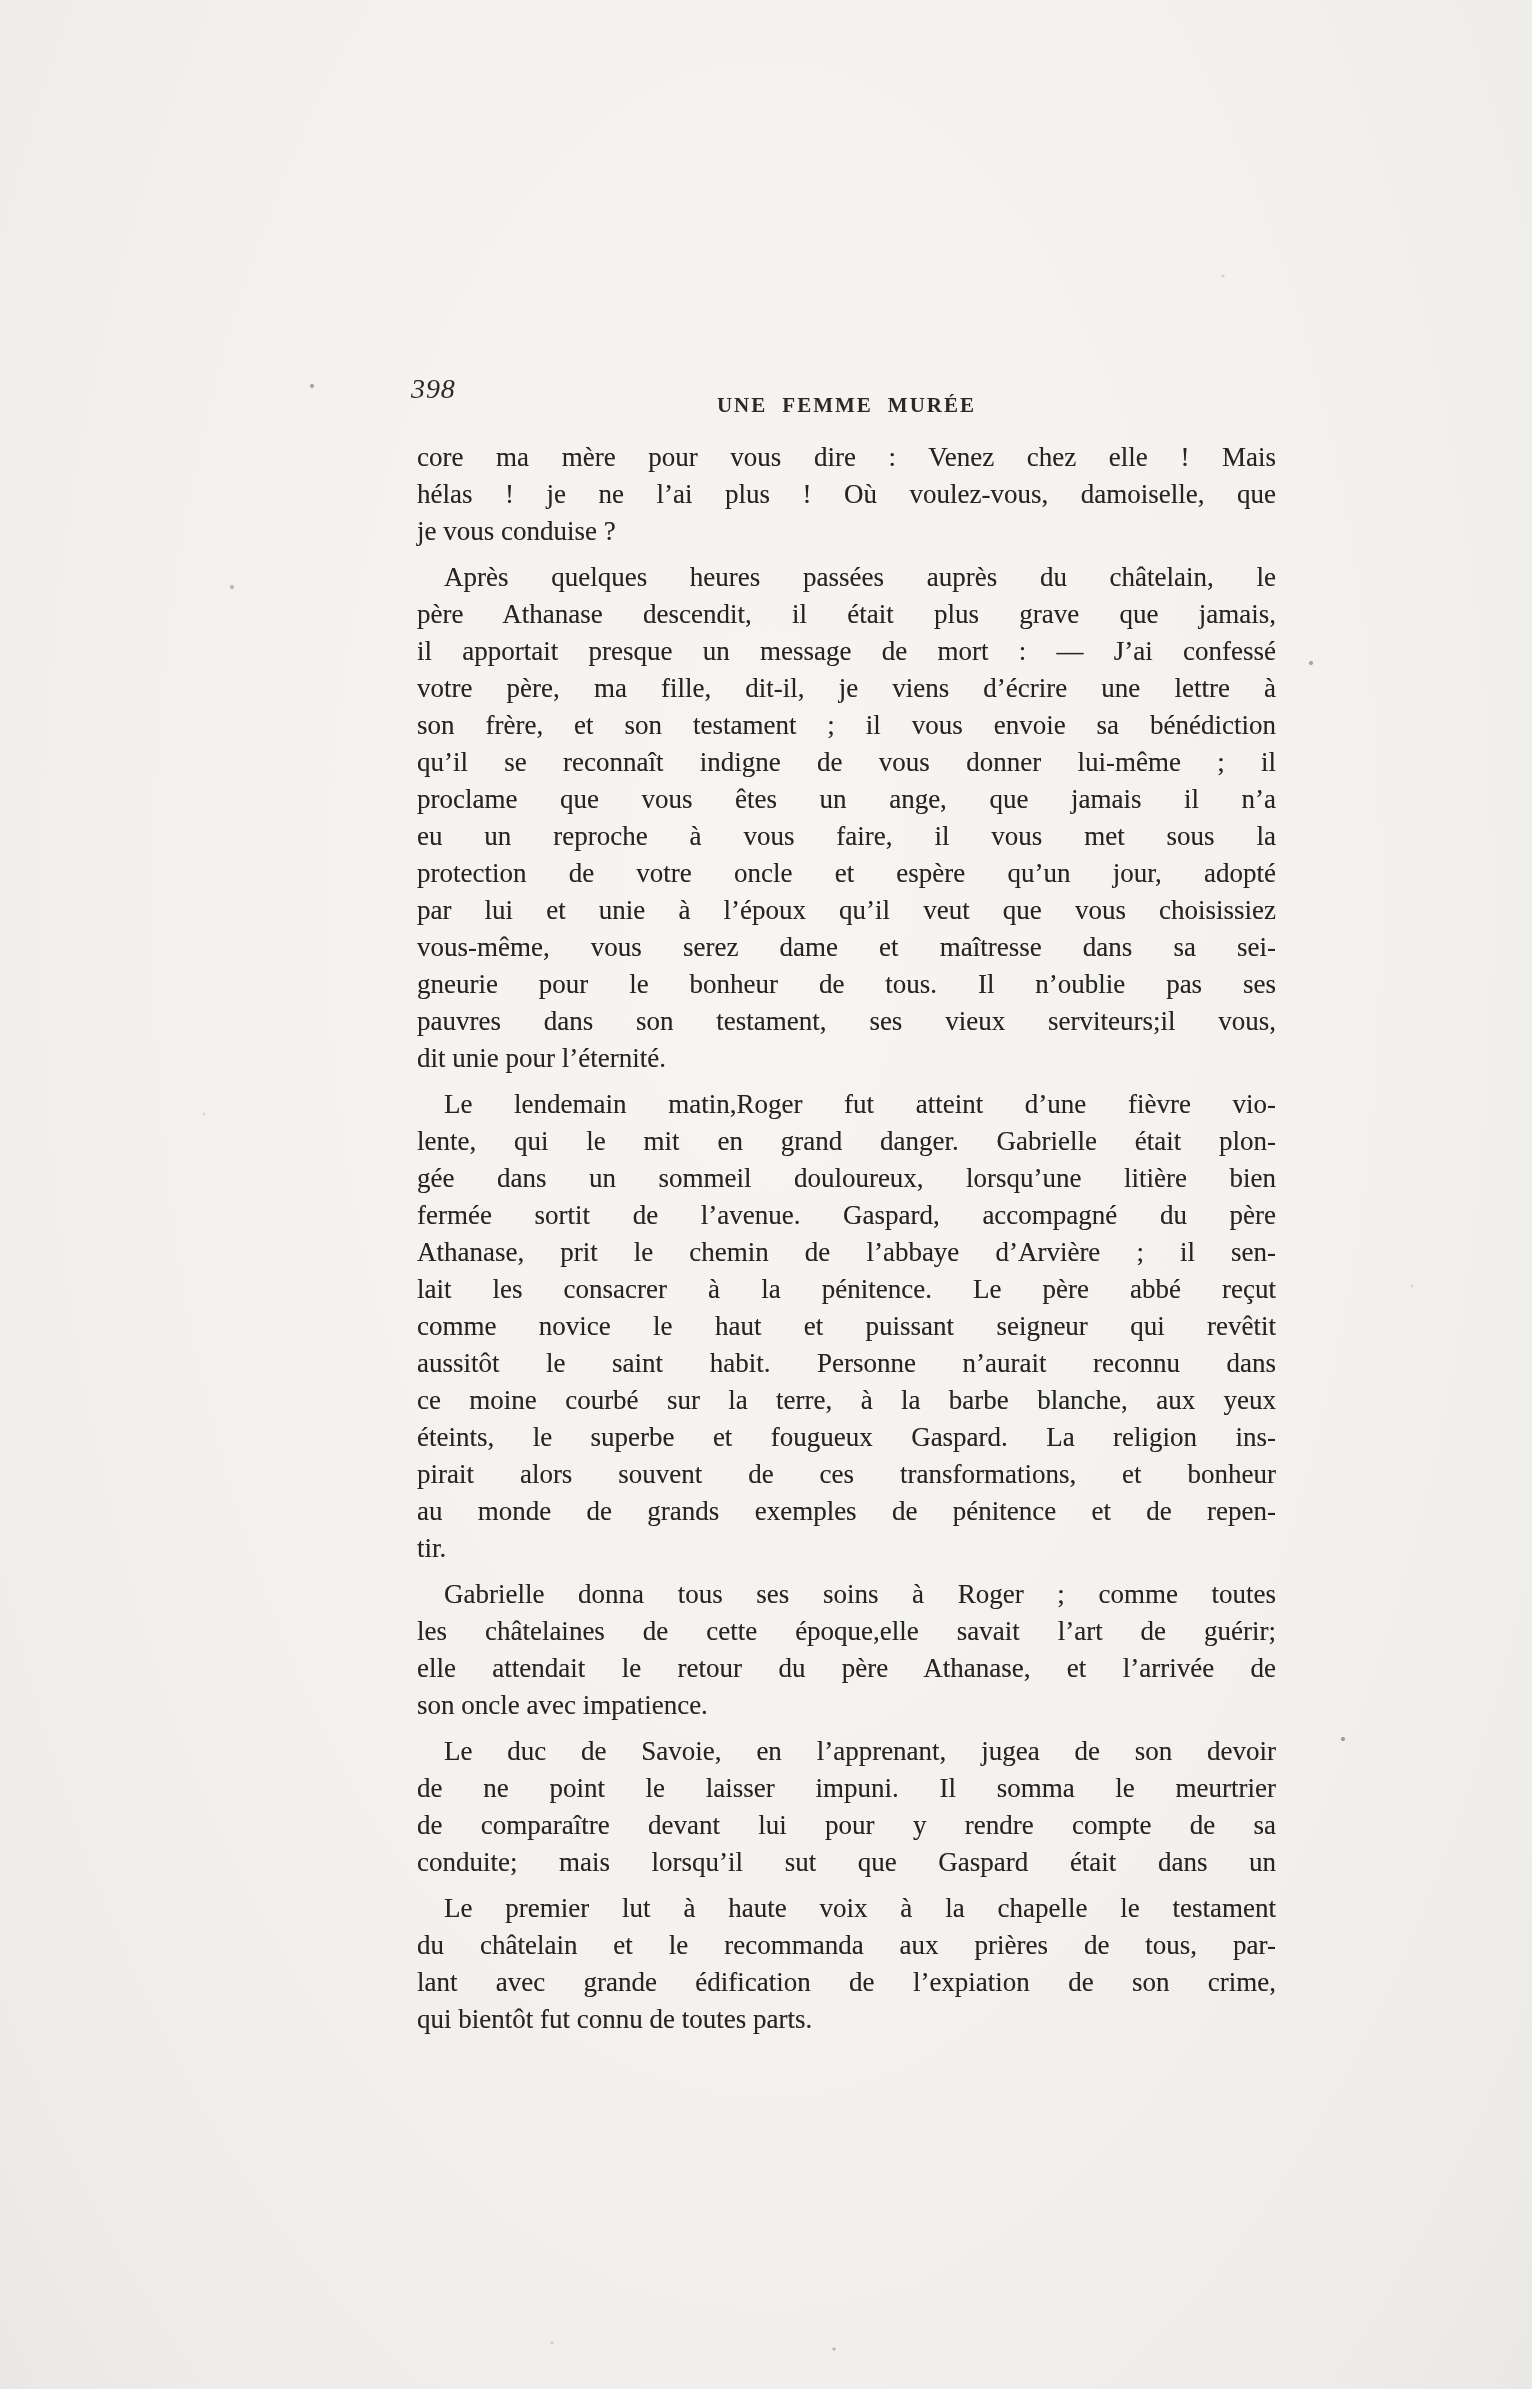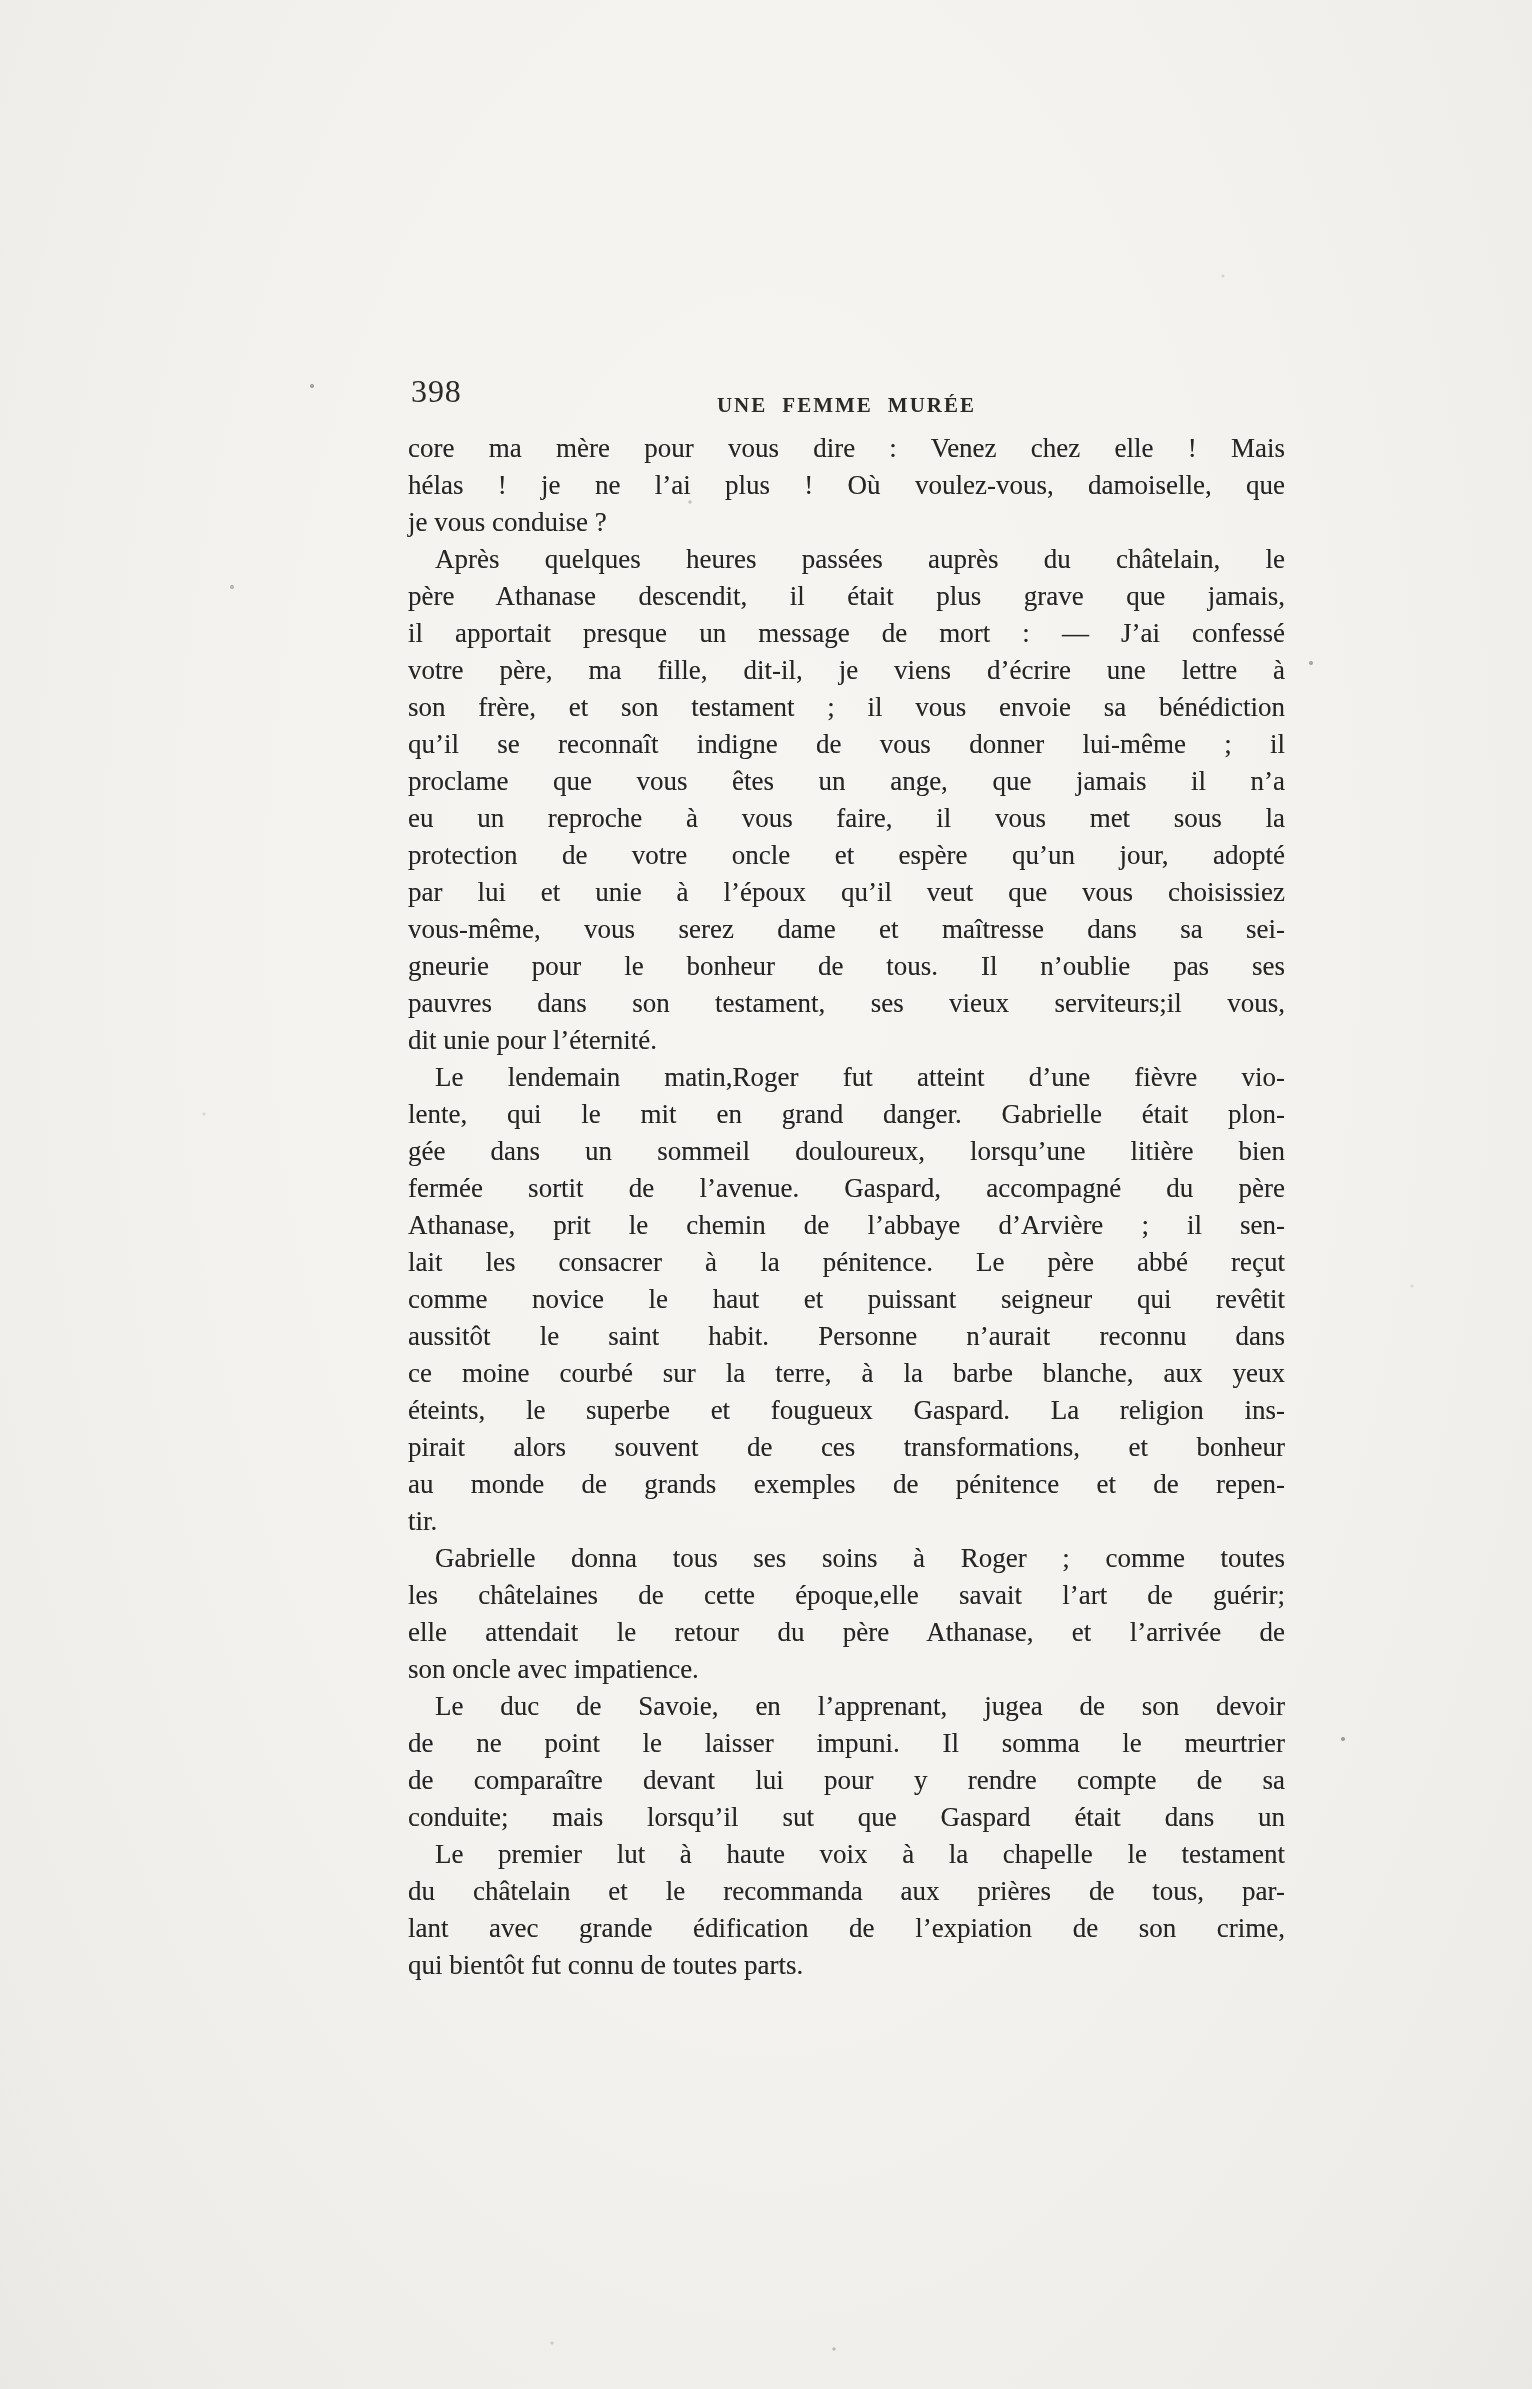--- a/index.html
+++ b/index.html
@@ -41,23 +41,24 @@
     position: absolute;
     top: 373px;
     left: 408px;
     width: 877px;
     height: 35px;
   }
   .page-number {
     position: absolute;
     left: 3.1px;
     top: 0;
-    font-size: 32px;
+    font-size: 28px;
     letter-spacing: 0.8px;
     color: #2b2a27;
+    font-style: italic;
   }
   .running-title {
     position: absolute;
     left: 0;
     right: 0;
     top: 20px;
     text-align: center;
     font-size: 21px;
     font-weight: 700;
     letter-spacing: 2px;
@@ -68,21 +69,21 @@
     position: absolute;
     top: 430px;
     left: 408px;
     width: 877px;
     font-size: 27px;
     line-height: 37px;
     color: #262523;
     text-shadow: 0 0 0.4px rgba(30,28,25,.35);
   }
   .para {
-    margin: 0;
+    margin: 9px;
   }
   .line {
     text-align: justify;
     text-align-last: justify;
   }
   .line.last {
     text-align-last: left;
   }
   .line.first {
     text-indent: 27px;

